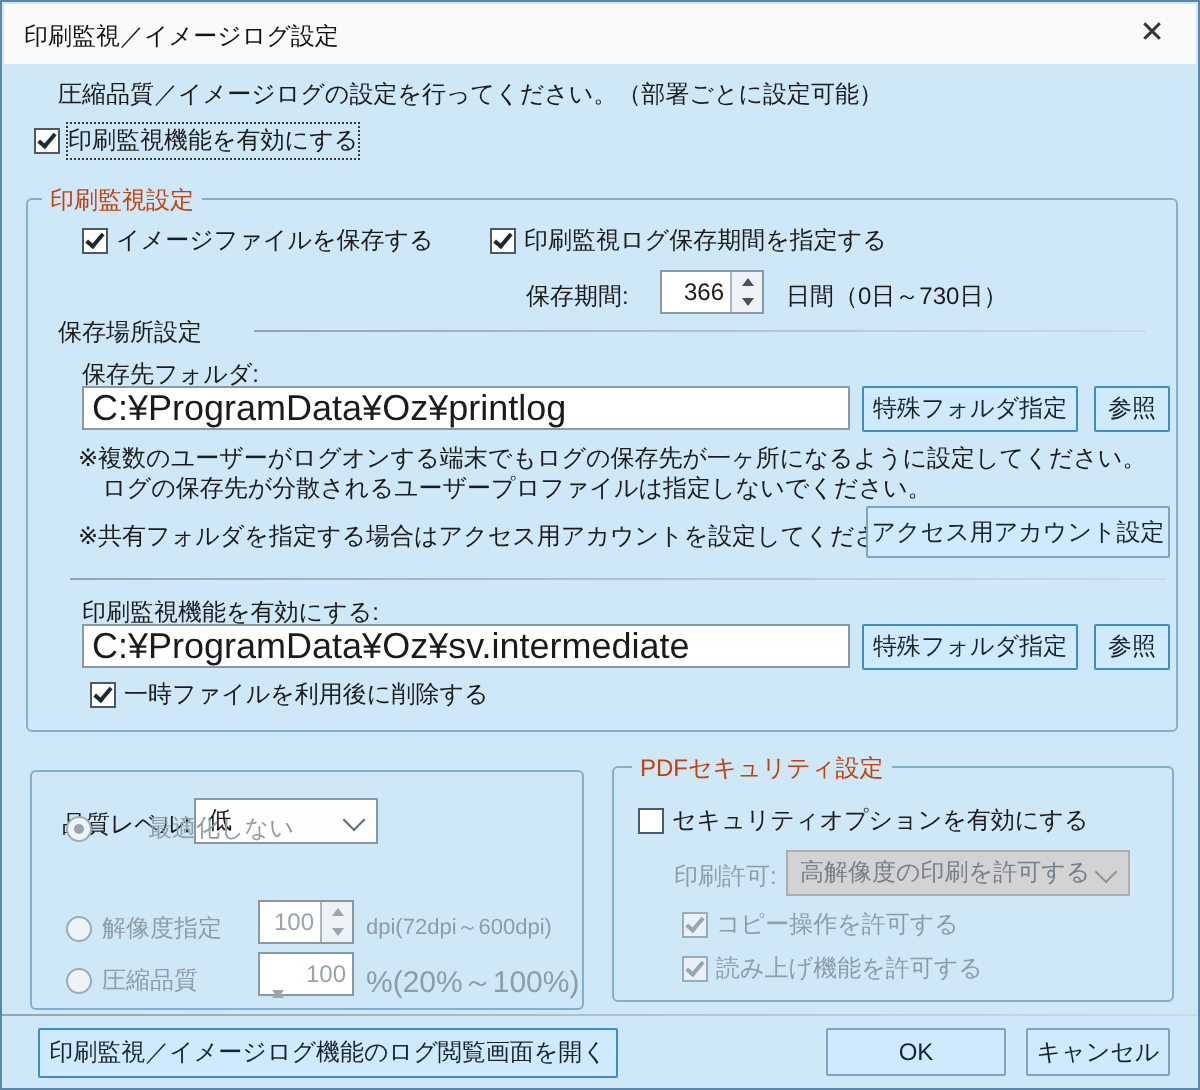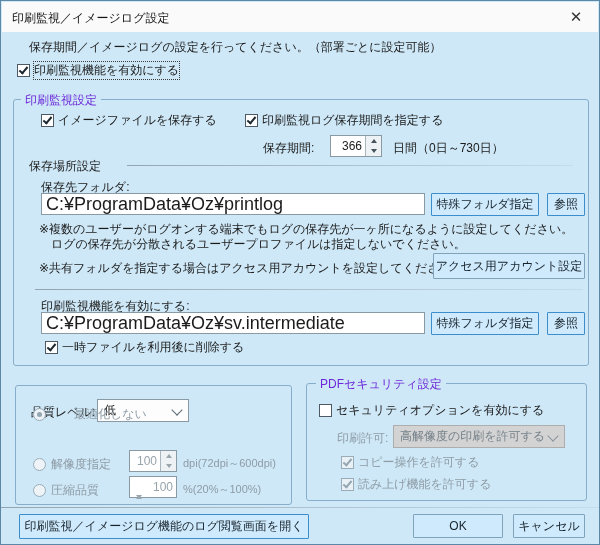--- a/index.html
+++ b/index.html
@@ -4,21 +4,21 @@
 <style>
   html,body{margin:0;padding:0;}
   body{width:600px;height:545px;font-family:"Liberation Sans","DejaVu Sans",sans-serif;font-size:12px;color:#1b1b1b;}
   .dialog{position:relative;width:600px;height:545px;box-sizing:border-box;background:#cee8f7;border:1px solid #5c87a6;overflow:hidden;}
   .titlebar{position:absolute;left:1px;top:1px;width:596px;height:30px;background:#fafafa;}
   .title{position:absolute;left:10px;top:8px;color:#141414;white-space:nowrap;}
   .close{position:absolute;right:0;top:0;width:44px;height:30px;text-align:center;line-height:30px;font-size:15px;color:#333;cursor:default;}
   .txt{position:absolute;white-space:nowrap;}
   .g{color:#8e9ca6;}
   .group{position:absolute;box-sizing:border-box;border:1px solid #86aecb;border-radius:3px;}
-  .glabel{position:absolute;background:#cee8f7;padding:0 4px;color:#6d28d9;white-space:nowrap;}
+  .glabel{position:absolute;background:#cee8f7;padding:0 4px;color:#c2410c;white-space:nowrap;}
   .hline{position:absolute;height:1px;background:linear-gradient(to right,#93a5b0,#c6dcea);}
   .btn{position:absolute;box-sizing:border-box;background:#cfeafd;border:1px solid #3c8dcc;border-radius:1px;display:flex;align-items:center;justify-content:center;color:#17242c;white-space:nowrap;}
   .btn.gray{border-color:#7fa3bb;}
   .input{position:absolute;box-sizing:border-box;border:1px solid #8a9aa5;background:#fff;font-size:18px;padding:2px 4px;font-family:inherit;color:#1b1b1b;}
   .cb{position:absolute;display:flex;align-items:center;gap:4px;white-space:nowrap;}
   .cb .box{width:13px;height:13px;background:#fff;border:1px solid #4d5a63;position:relative;box-sizing:border-box;flex:none;}
   .cb .box.checked::after{content:"";position:absolute;left:1px;top:2px;width:7px;height:3px;border-left:2px solid #1d2930;border-bottom:2px solid #1d2930;transform:rotate(-50deg);}
   .cb.disabled .box{border-color:#9aacb8;background:#e9f1f6;}
   .cb.disabled .box.checked::after{border-color:#93a6b2;}
   .cb.disabled .clabel{color:#8e9ca6;}
@@ -46,21 +46,21 @@
 </head>
 <body>
 
 <div class="dialog">
 
   <div class="titlebar">
     <div class="title">印刷監視／イメージログ設定</div>
     <div class="close"><span>✕</span></div>
   </div>
 
-  <div class="txt" style="left:28px;top:38px;">保存期間／イメージログの設定を行ってください。（部署ごとに設定可能）</div>
+  <div class="txt" style="left:28px;top:38px;">圧縮品質／イメージログの設定を行ってください。（部署ごとに設定可能）</div>
 
   <div class="cb" style="left:16px;top:61px;">
     <span class="box checked"></span>
     <span class="clabel focus-dotted">印刷監視機能を有効にする</span>
   </div>
 
   <div class="group" style="left:12px;top:98px;width:576px;height:267px;"></div>
   <div class="glabel" style="left:20px;top:91px;">印刷監視設定</div>
 
   <div class="cb" style="left:40px;top:111px;">
@@ -137,21 +137,21 @@
     <span class="circ"></span>
     <span class="rlabel">圧縮品質</span>
   </div>
   <div class="spin disabled" style="left:128px;top:475px;width:48px;height:22px;flex-direction:column;">
     <span class="val">100</span>
     <span class="btns">
         <span class="sbtn up"></span>
         <span class="sbtn down"></span>
       </span>
   </div>
-  <div class="txt g" style="left:182px;top:481px;font-size:11px;">%(20%～100%)</div>
+  <div class="txt g" style="left:182px;top:481px;font-size:15px;">%(20%～100%)</div>
 
   <div class="group" style="left:305px;top:382px;width:281px;height:118px;"></div>
   <div class="glabel" style="left:315px;top:375px;">PDFセキュリティ設定</div>
 
   <div class="cb" style="left:318px;top:401px;">
     <span class="box"></span>
     <span class="clabel">セキュリティオプションを有効にする</span>
   </div>
 
   <div class="txt g" style="left:336px;top:429px;">印刷許可:</div>

